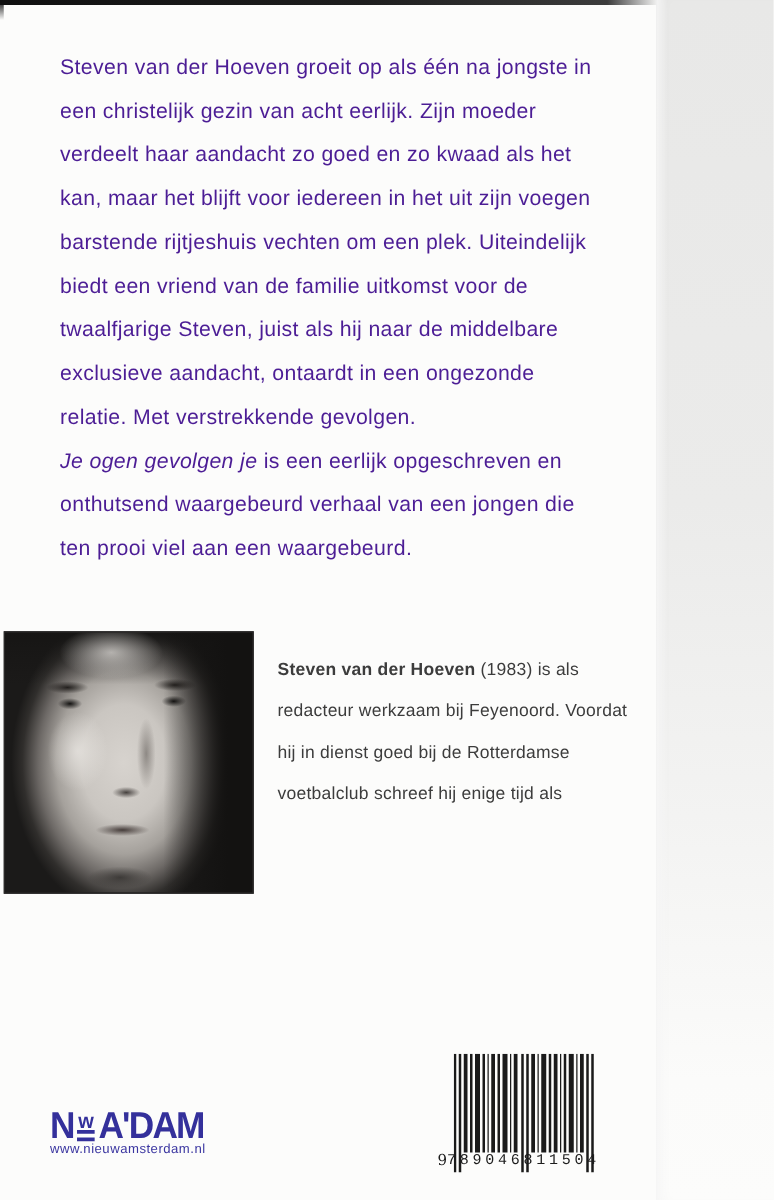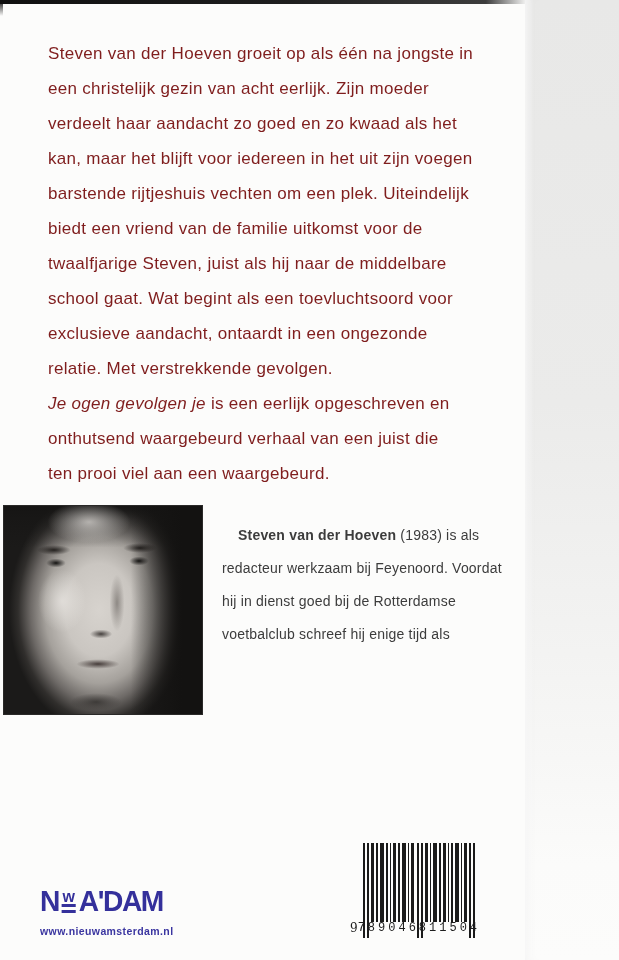--- a/index.html
+++ b/index.html
@@ -15,25 +15,25 @@
     background:linear-gradient(to right,#101010 0%,#1e1e1e 55%,#3c3c3c 92%,rgba(60,60,60,0) 100%);}
   .corner-edge{position:absolute;top:0;left:0;width:3px;height:16px;
     background:linear-gradient(to bottom,#101010,rgba(16,16,16,0));}
   .right-strip{position:absolute;top:0;right:0;width:94px;height:100%;
     background:
       linear-gradient(to right,rgba(255,255,255,.85),rgba(255,255,255,0) 9px),
       linear-gradient(to bottom,#e8e8e7 0%,#eBebea 42%,#f3f3f2 68%,#fbfbfa 90%,#fcfcfb 100%);
     box-shadow:inset 10px 0 12px -8px rgba(0,0,0,.05);}
 
   
-  .blurb{position:absolute;left:48px;top:36px;width:460px;color:#7f1d1d;
+  .blurb{position:absolute;left:48px;top:36px;width:460px;color:#4c1d95;
     font-size:17px;letter-spacing:.3px;}
   .blurb .line{display:block;height:35px;line-height:35px;white-space:nowrap;}
   .italic{font-style:italic;}
-  .bold{font-weight:700;margin-left:16px;}
+  .bold{font-weight:700;}
 
   
   .author-photo{position:absolute;left:3px;top:505px;width:198px;height:208px;
     background-color:#1b1a19;
     background-image:
       radial-gradient(ellipse 24px 7px at 50px 44px, rgba(25,22,20,.9), rgba(25,22,20,0) 70%),
       radial-gradient(ellipse 24px 7px at 136px 42px, rgba(25,22,20,.9), rgba(25,22,20,0) 70%),
       radial-gradient(ellipse 13px 6px at 52px 57px, rgba(12,11,10,.95), rgba(12,11,10,0) 75%),
       radial-gradient(ellipse 13px 6px at 135px 55px, rgba(12,11,10,.95), rgba(12,11,10,0) 75%),
       radial-gradient(ellipse 10px 38px at 113px 97px, rgba(62,56,52,.45), rgba(62,56,52,0) 75%),
@@ -55,21 +55,21 @@
   
   .publisher{position:absolute;left:40px;top:889px;}
   .logo{display:flex;align-items:flex-end;color:#34309b;font-weight:700;
     letter-spacing:-1.5px;transform:scaleX(.94);transform-origin:left bottom;}
   .logo-n,.logo-rest{font-size:30px;line-height:24px;}
   .logo-w-stack{display:inline-flex;flex-direction:column;align-items:center;
     width:19px;margin:0 1px;}
   .logo-w{font-size:17px;line-height:12px;font-weight:800;letter-spacing:0;}
   .logo-bars{width:15px;height:3px;border-top:3px solid #34309b;
     border-bottom:3px solid #34309b;margin-top:1px;}
-  .website{margin-top:12px;color:#3a35a0;font-size:10.5px;font-weight:700;
+  .website{margin-top:0;color:#3a35a0;font-size:10.5px;font-weight:400;
     letter-spacing:.4px;}
 
   
   .barcode{position:absolute;left:350px;top:843px;width:130px;height:100px;}
   .barcode svg{display:block;margin-left:13px;}
   .barcode-digits{position:absolute;left:0;top:78px;width:130px;display:flex;
     font-family:"DejaVu Serif",serif;font-size:12px;color:#1d1d1d;}
   .digit-first{width:12px;text-align:left;}
   .digit-group{flex:1;text-align:center;letter-spacing:3px;font-family:Liberation Mono, monospace;}
 </style>
@@ -83,27 +83,26 @@
   <div class="right-strip"></div>
 
   <div class="blurb">
     <span class="line">Steven van der Hoeven groeit op als één na jongste in</span>
     <span class="line">een christelijk gezin van acht eerlijk. Zijn moeder</span>
     <span class="line">verdeelt haar aandacht zo goed en zo kwaad als het</span>
     <span class="line">kan, maar het blijft voor iedereen in het uit zijn voegen</span>
     <span class="line">barstende rijtjeshuis vechten om een plek. Uiteindelijk</span>
     <span class="line">biedt een vriend van de familie uitkomst voor de</span>
     <span class="line">twaalfjarige Steven, juist als hij naar de middelbare</span>
-    <span class="line">school gaat. Wat begint als een toevluchtsoord voor</span>
     <span class="line">exclusieve aandacht, ontaardt in een ongezonde</span>
     <span class="line">relatie. Met verstrekkende gevolgen.</span>
     <span class="line">
       <span class="italic">Je ogen gevolgen je</span><span> is een eerlijk opgeschreven en</span>
     </span>
-    <span class="line">onthutsend waargebeurd verhaal van een juist die</span>
+    <span class="line">onthutsend waargebeurd verhaal van een jongen die</span>
     <span class="line">ten prooi viel aan een waargebeurd.</span>
   </div>
 
   <div class="author-photo"></div>
 
   <div class="bio">
     <span class="line">
       <span class="bold">Steven van der Hoeven</span><span> (1983) is als</span>
     </span>
     <span class="line">redacteur werkzaam bij Feyenoord. Voordat</span>

